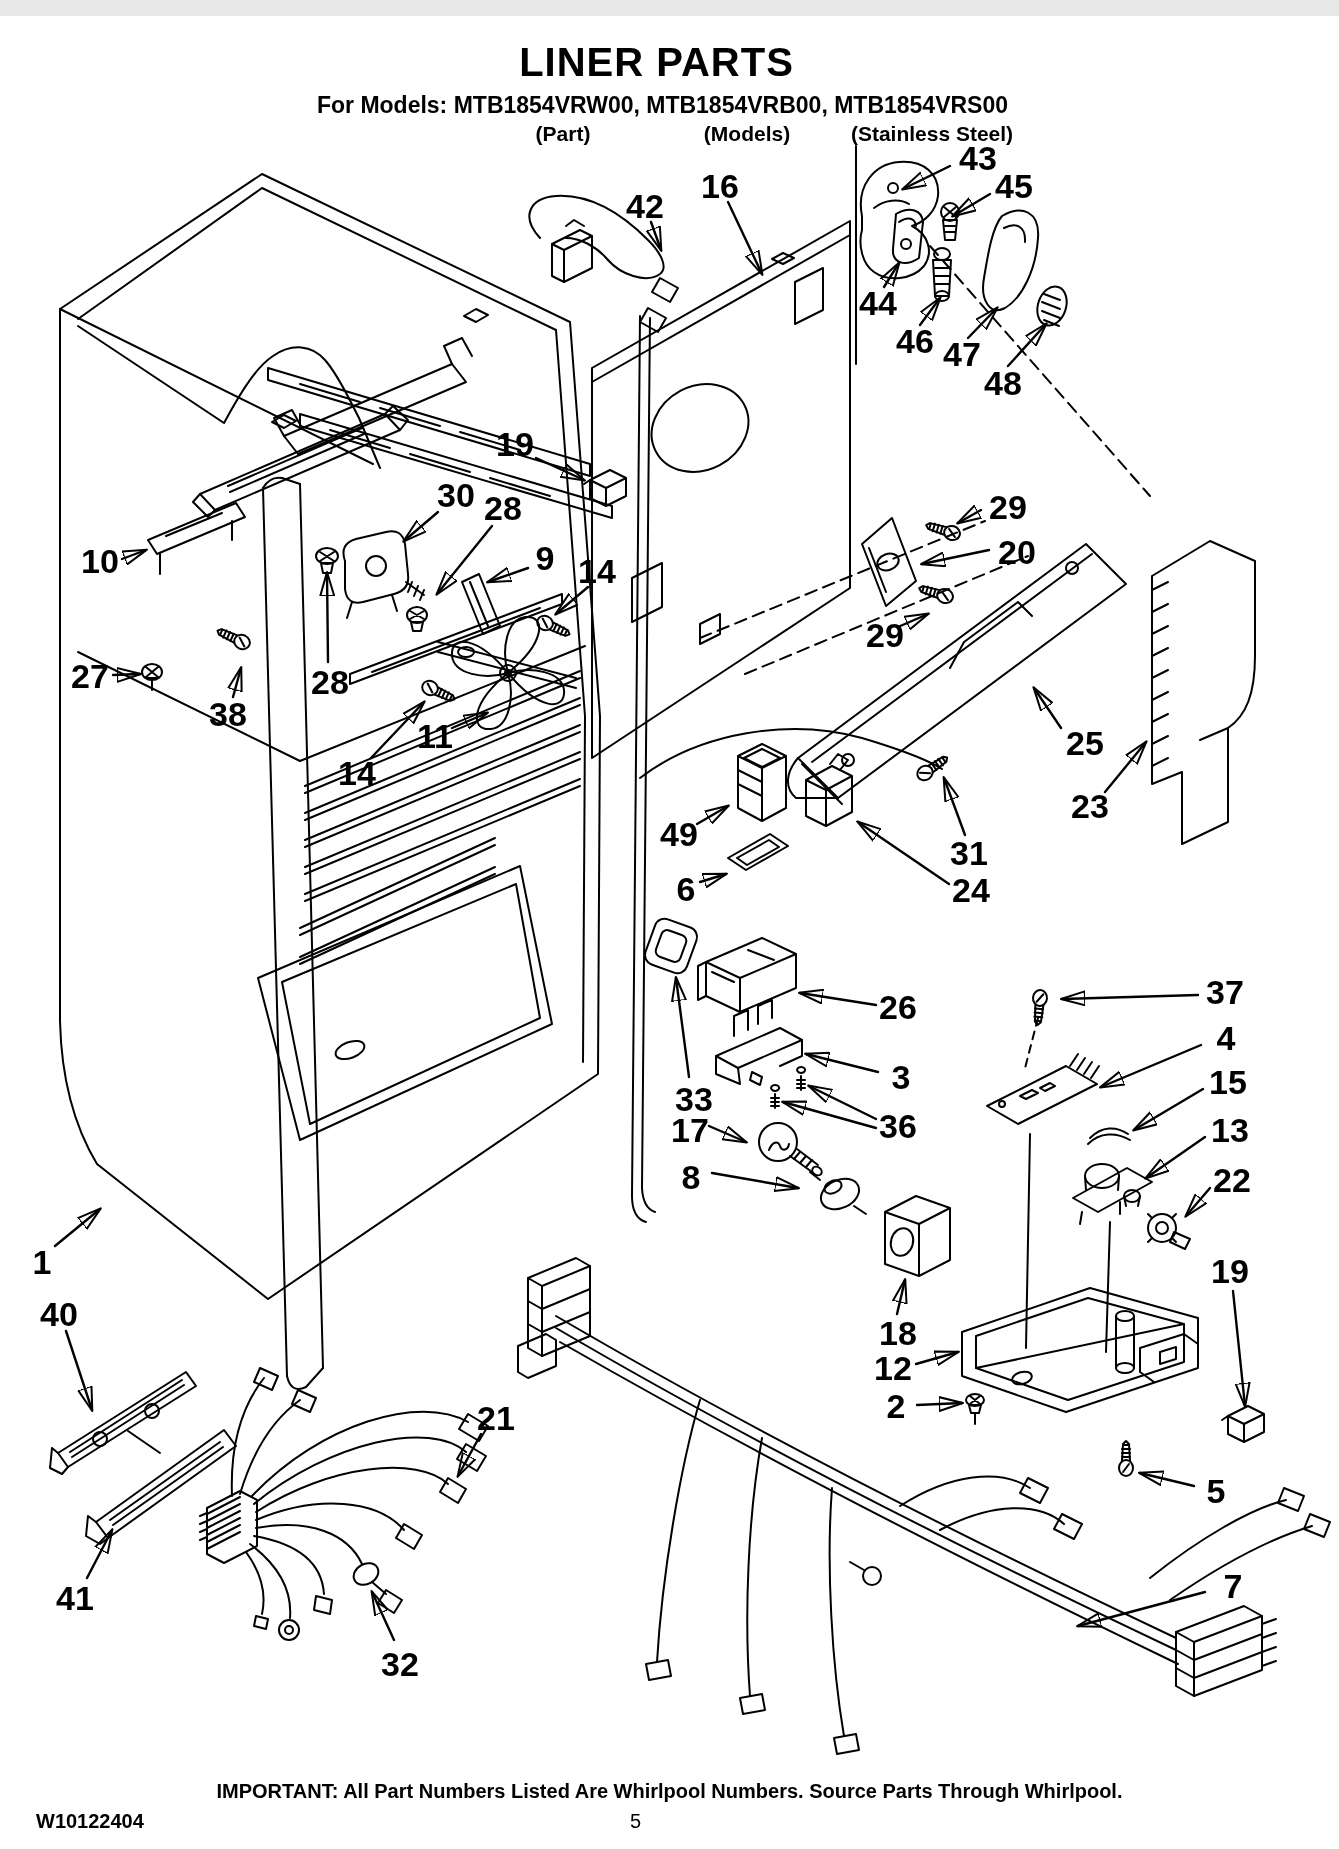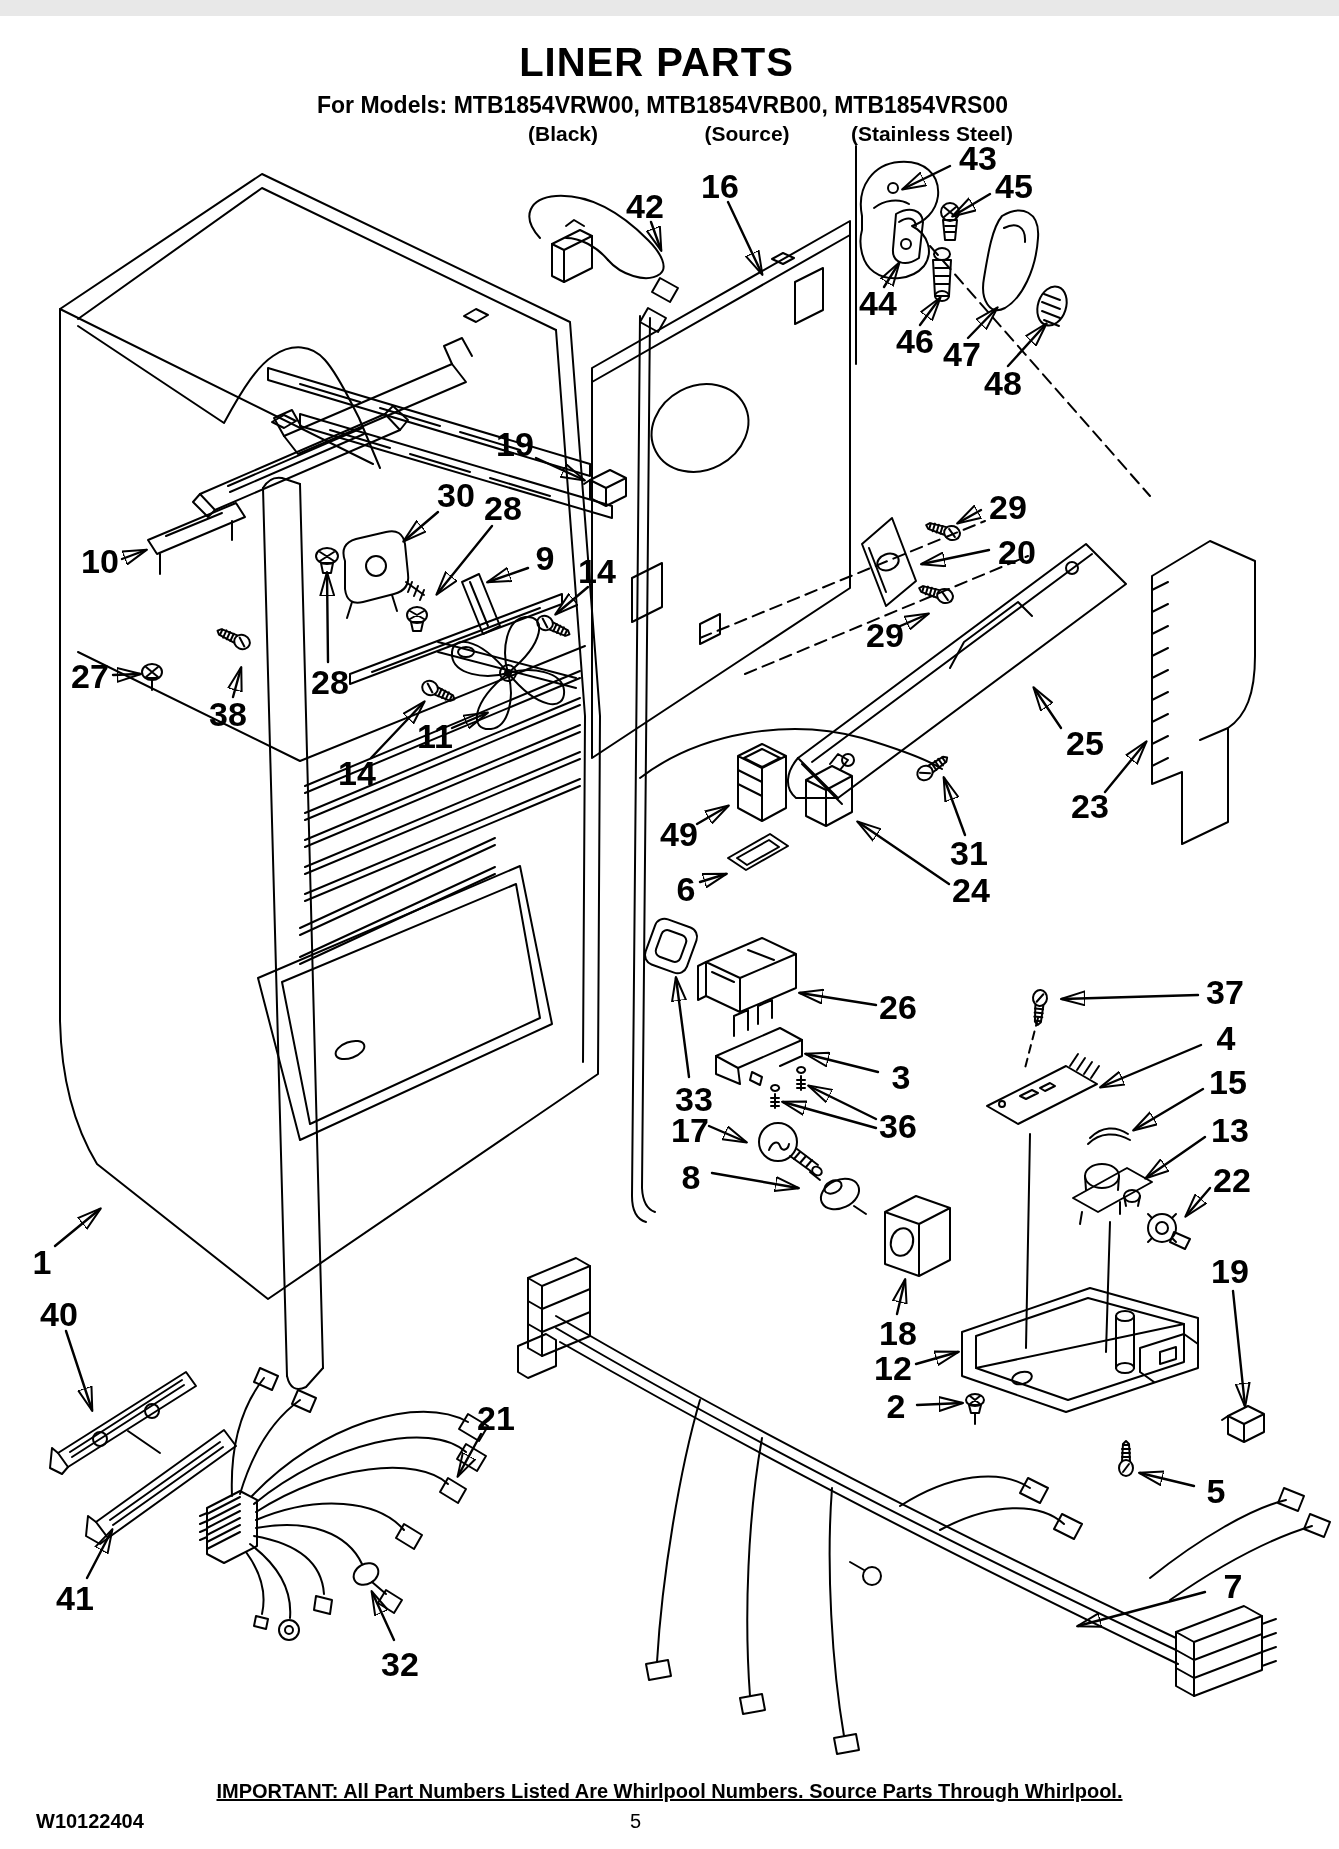--- a/index.html
+++ b/index.html
@@ -32,41 +32,41 @@
   }
   #callout-layer text{
     font-family:"Liberation Sans", sans-serif;
     font-weight:bold;font-size:34px;
     fill:#000;stroke:none;
     text-anchor:middle;dominant-baseline:central;
   }
   #callout-layer line{stroke:#000;stroke-width:2.4;}
   .footer-note{
     position:absolute;left:0;right:0;top:1764px;
-    text-align:center;font-size:20px;font-weight:bold;text-decoration:underline;
+    text-align:center;font-size:20px;font-weight:bold;
   }
   .doc-number{
     position:absolute;left:36px;top:1794px;
     font-size:20px;
     font-weight:bold;
   }
   .page-number{
     position:absolute;left:630px;top:1794px;
     font-size:20px;
   }
 </style>
 </head>
 <body>
 
 <div class="page">
 
   <div class="title">LINER PARTS</div>
   <div class="models">For Models: MTB1854VRW00, MTB1854VRB00, MTB1854VRS00</div>
-  <span class="finish" style="left: 563px;">(Black)</span>
-  <span class="finish" style="left: 747px;">(Source)</span>
+  <span class="finish" style="left: 563px;">(Part)</span>
+  <span class="finish" style="left: 747px;">(Models)</span>
   <span class="finish" style="left: 932px;">(Stainless Steel)</span>
 
   <svg class="diagram" width="1339" height="1849" viewBox="0 0 1339 1849">
     <defs>
       <marker id="ah" markerWidth="26" markerHeight="16" refX="23" refY="8" orient="auto" markerUnits="userSpaceOnUse">
         <path d="M0,1 L24,8 L0,15 Z" fill="#000" stroke="none"></path>
       </marker>
       <g id="screw-sym">
         <ellipse cx="0" cy="0" rx="8" ry="7"></ellipse>
         <path d="M-4,-3 L4,3"></path>

